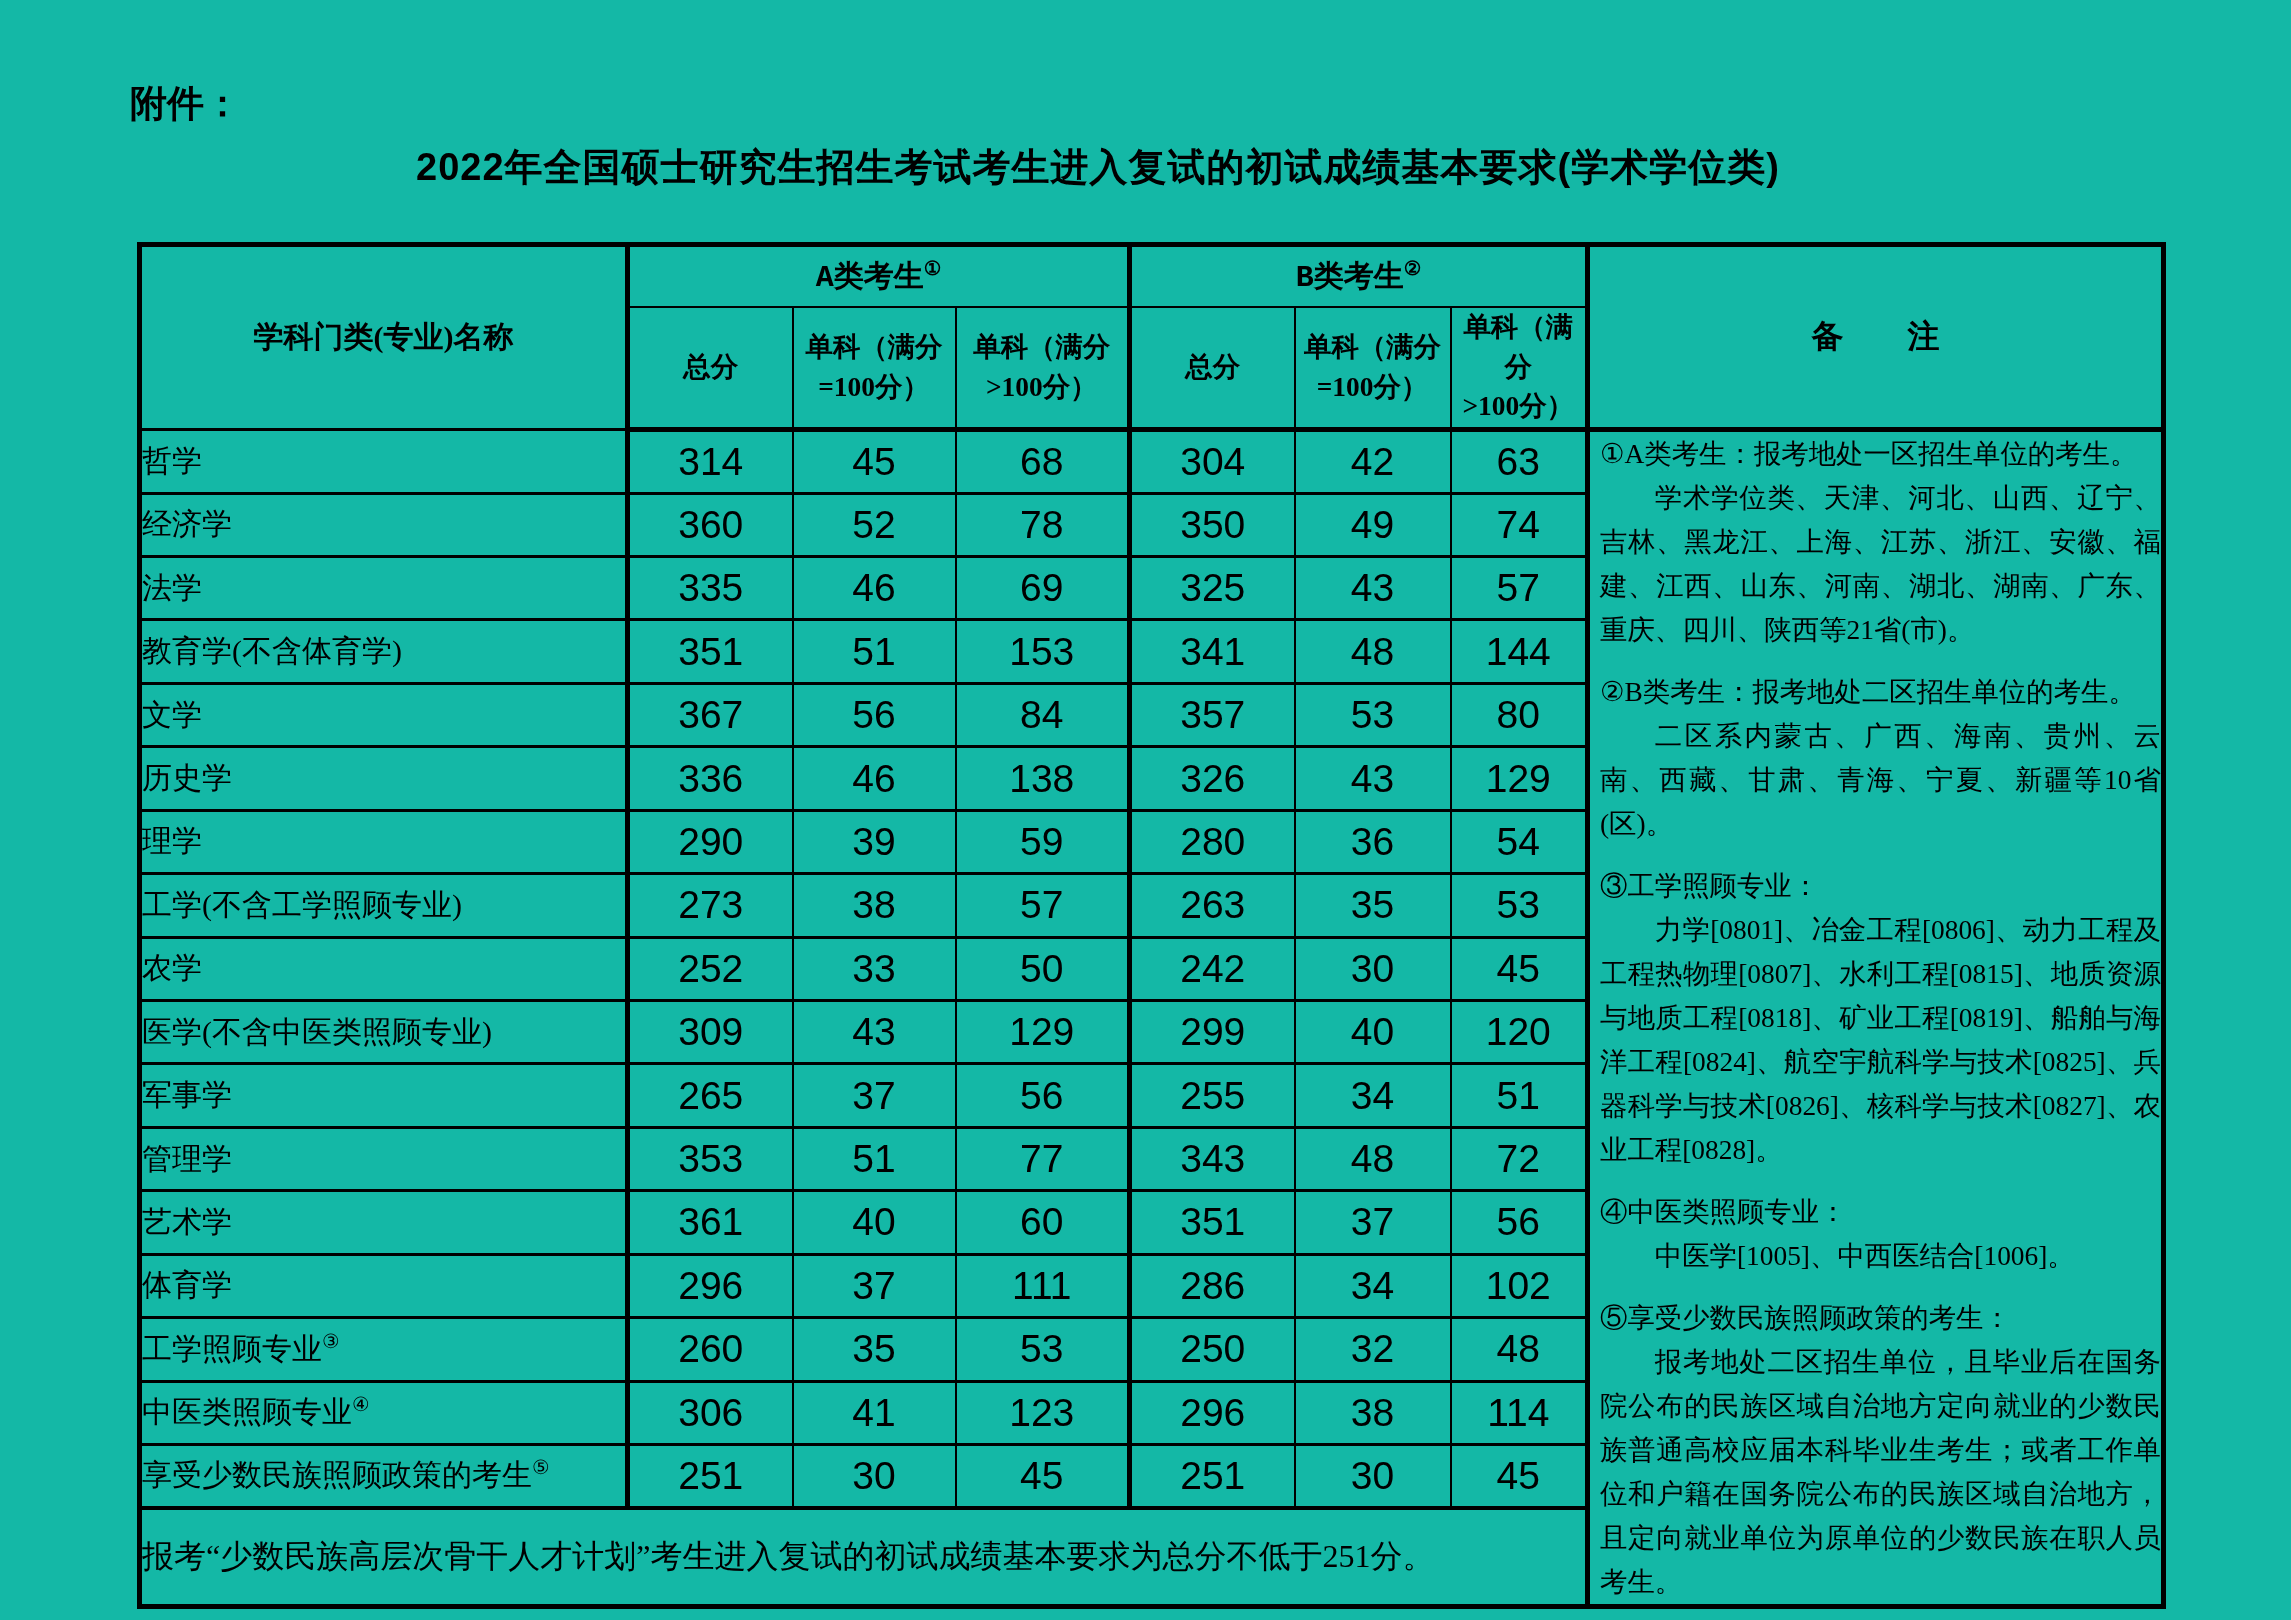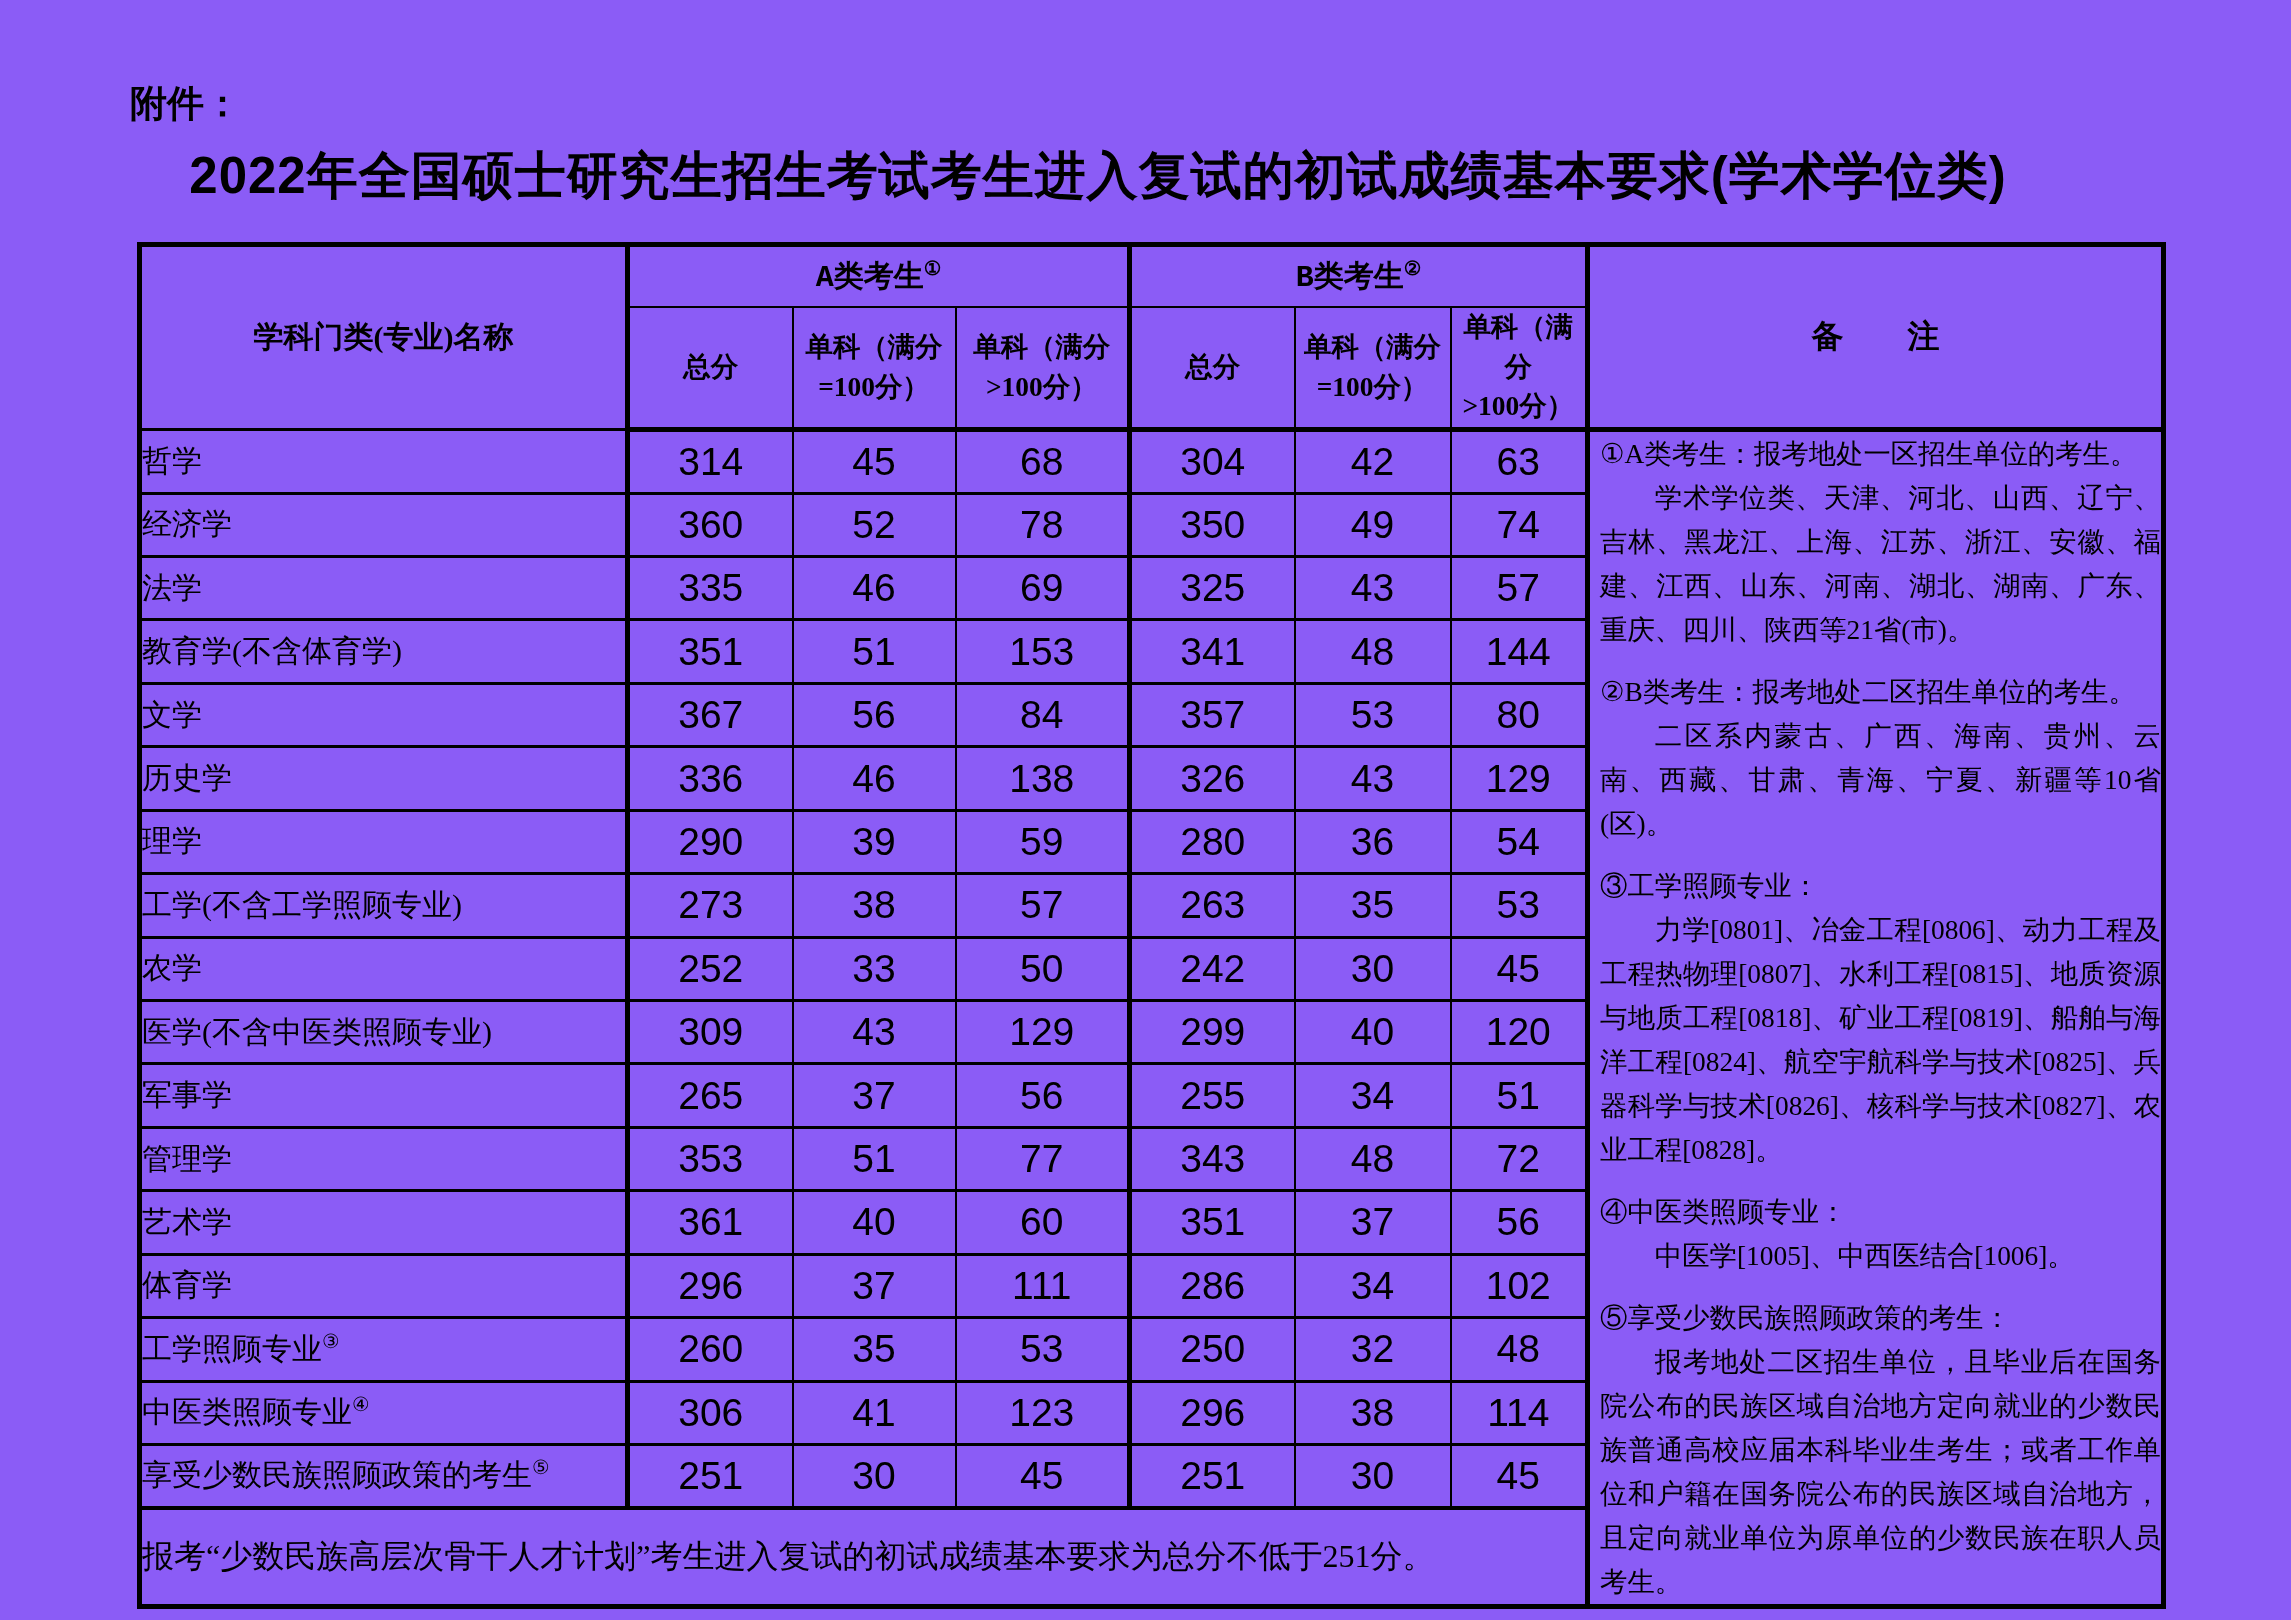--- a/index.html
+++ b/index.html
@@ -1,21 +1,21 @@
 <!DOCTYPE html>
 <html><head>
 <meta charset="utf-8">
 <style>
   html,body{margin:0;padding:0;background:#fff;}
-  #page{position:relative;width:2292px;height:1620px;background:#8b5cf6;color:#000;overflow:hidden;}
+  #page{position:relative;width:2292px;height:1620px;background:#14b8a6;color:#000;overflow:hidden;}
 
   .attachment{position:absolute;left:130px;top:82px;font-family:"Liberation Sans",sans-serif;
     font-weight:bold;font-size:37px;line-height:1.2;}
   .doc-title{position:absolute;left:0;top:145px;width:2196px;text-align:center;
-    font-family:"Liberation Sans",sans-serif;font-weight:bold;font-size:51px;line-height:1.2;letter-spacing:1px;}
+    font-family:"Liberation Sans",sans-serif;font-weight:bold;font-size:38px;line-height:1.2;letter-spacing:1px;}
 
   table.scores{position:absolute;left:137px;top:242px;width:2024px;border-collapse:collapse;table-layout:fixed;}
   .scores th,.scores td{border:2.9px solid #000;padding:0;margin:0;overflow:hidden;}
   .scores tr.drow td{border-top-width:3.9px;border-bottom-width:3.9px;}
   .scores{border:5.9px solid #000;}
   .sep-r{border-right-width:5.9px !important;}
   .h1 th{height:59px;}
   .h2 th{height:90px;border-bottom-width:5.9px !important;}
   .c-remarks-h{border-bottom-width:5.9px !important;}
   tr.drow{height:61px;}

